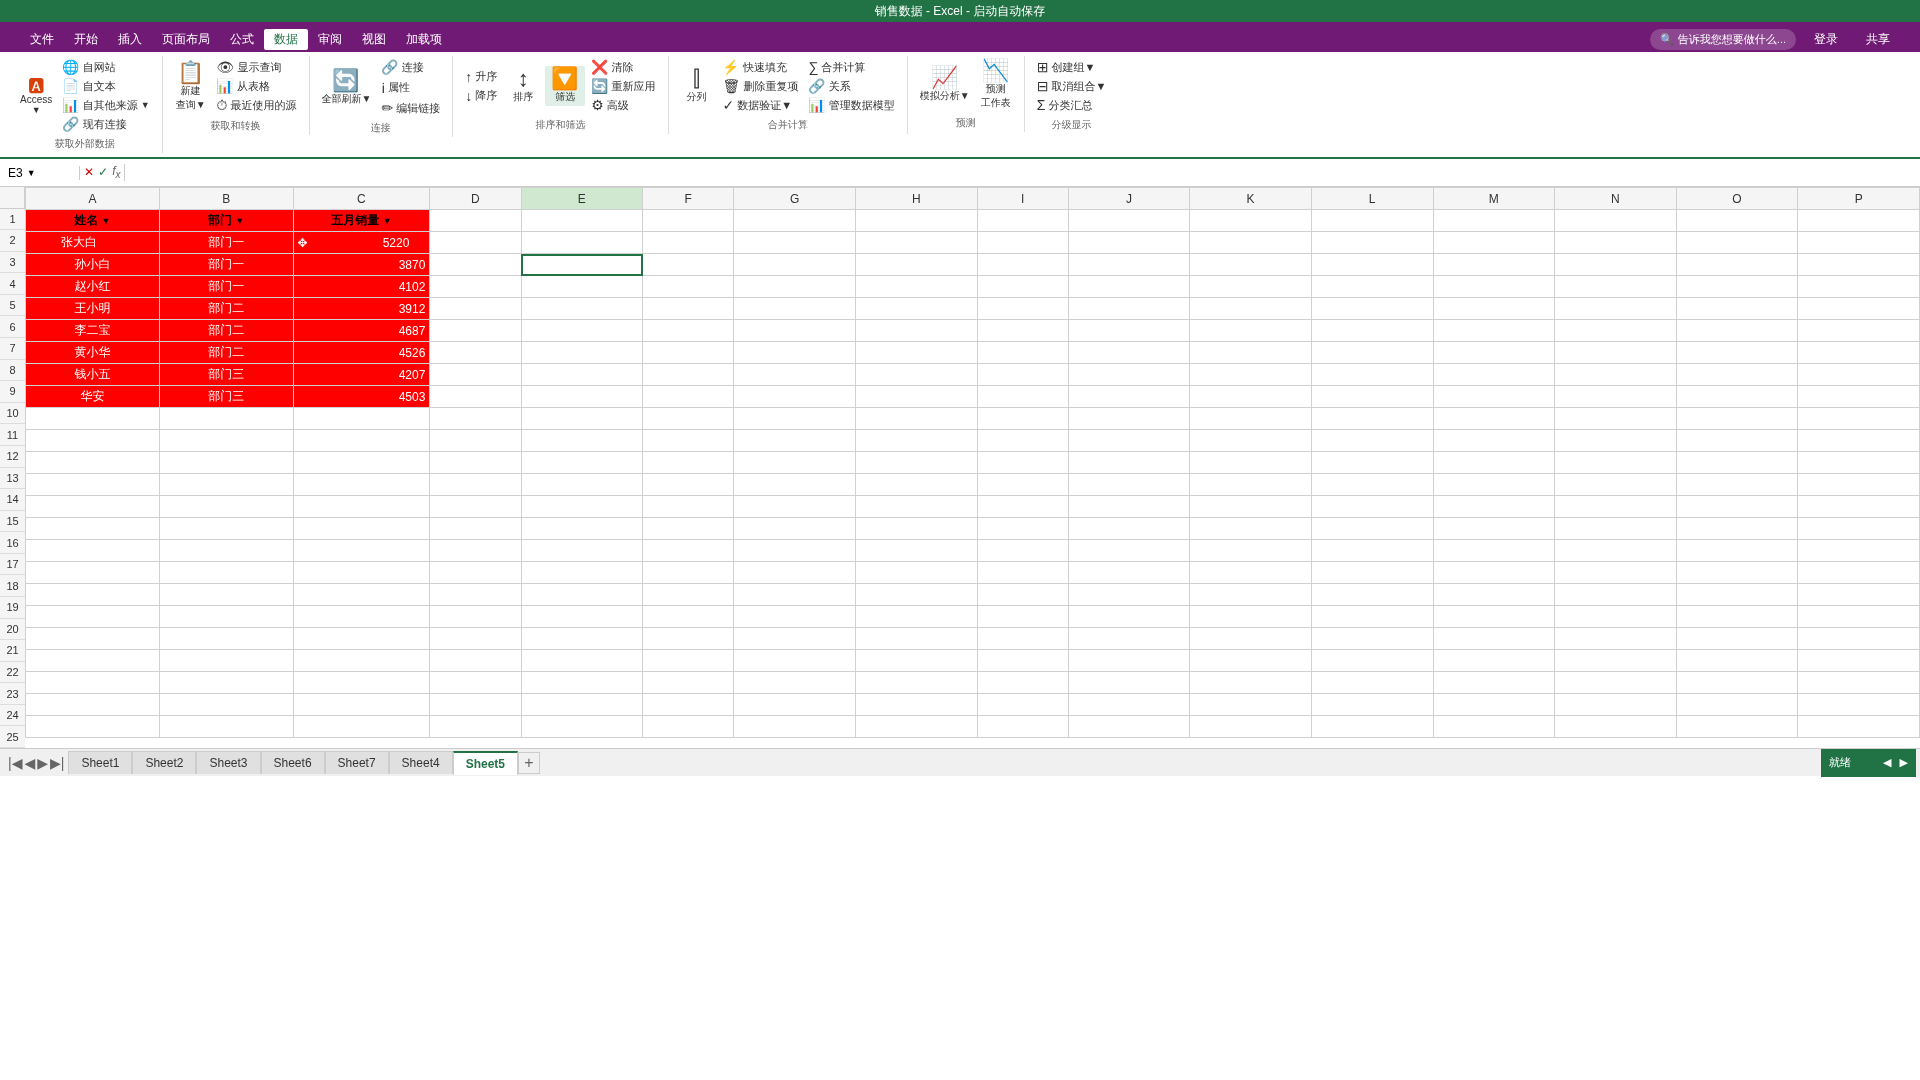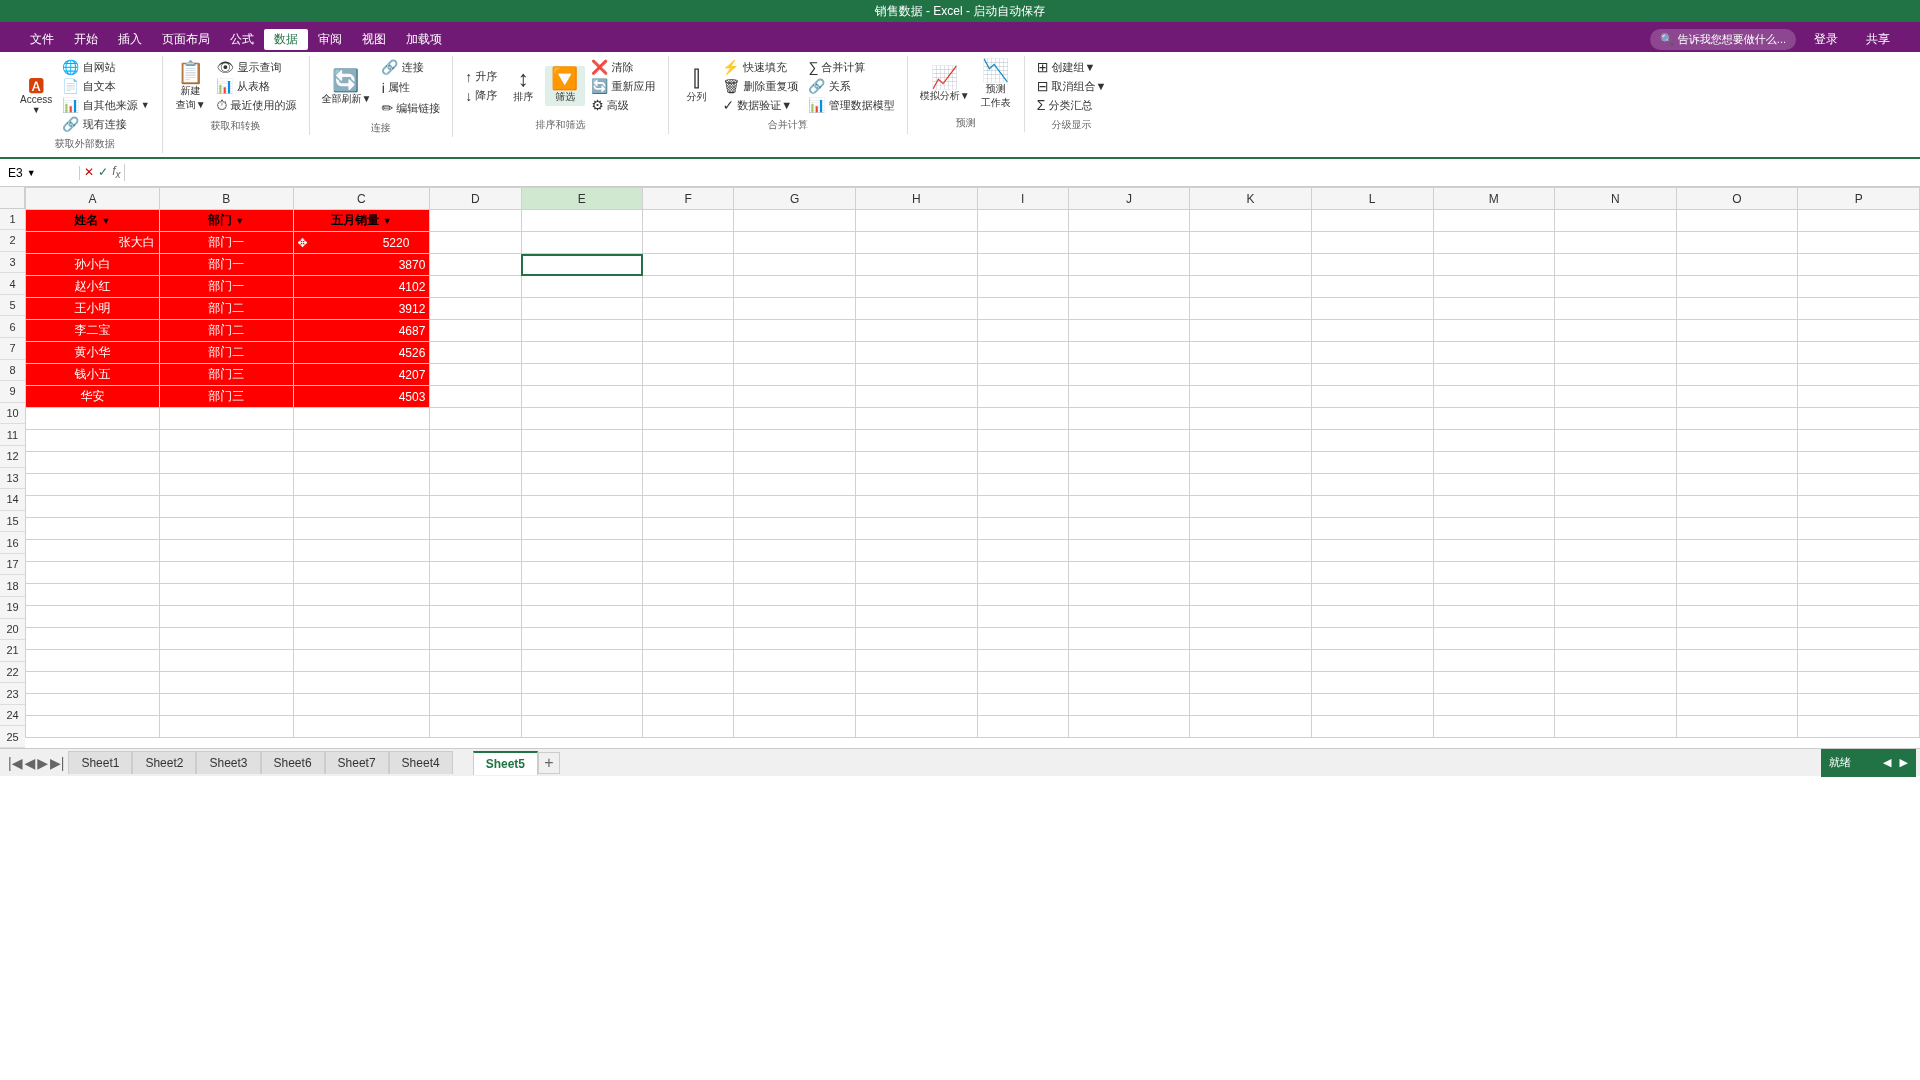--- a/index.html
+++ b/index.html
@@ -221,21 +221,20 @@
       border: 1px solid #ccc;
       border-bottom: none;
       background: #e0e0e0;
       color: #333;
     }
     .sheet-tab.active {
       background: #fff;
       color: #217346;
       border-top: 2px solid #217346;
       font-weight: bold;
-      margin-left: 20px;
     }
     .sheet-tab-add {
       width: 22px;
       height: 22px;
       display: flex;
       align-items: center;
       justify-content: center;
       cursor: pointer;
       color: #666;
       font-size: 16px;
@@ -581,21 +580,21 @@
             <td></td>
             <td></td>
             <td></td>
             <td></td>
             <td></td>
             <td></td>
             <td></td>
           </tr>
 
           <tr>
-            <td style="background:#ff0000; color:#fff; text-align:right;padding-left:35px;">张大白</td>
+            <td style="background:#ff0000; color:#fff; text-align:left;padding-left:35px;">张大白</td>
             <td style="background:#ff0000; color:#fff; text-align:center;">部门一</td>
             <td style="background:#ff0000; color:#fff; text-align:right; padding-right:20px;"><span style="float:left; color:#fff; font-size:12px;">✥</span>5220</td>
             <td></td>
             <td></td>
             <td></td>
             <td></td>
             <td></td>
             <td></td>
             <td></td>
             <td></td>

